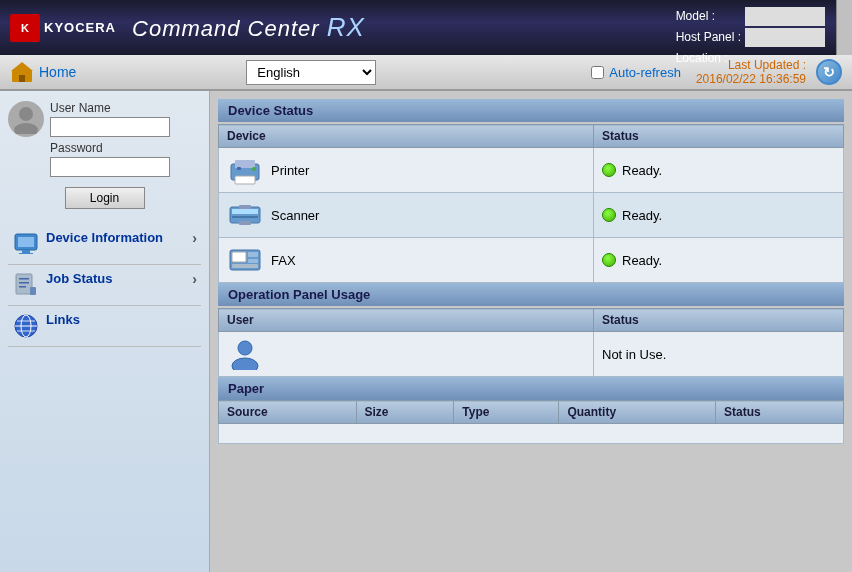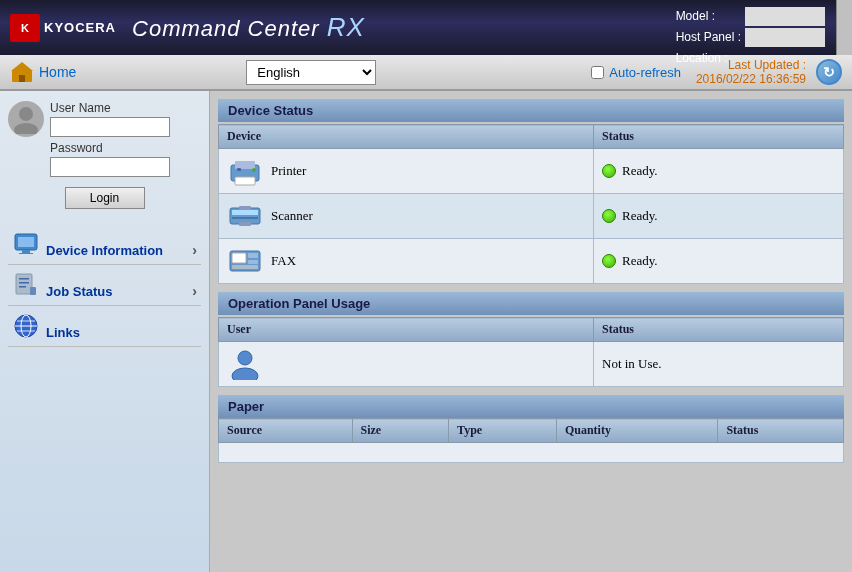--- a/index.html
+++ b/index.html
@@ -152,21 +152,21 @@
       font-size: 20px;
       color: #666;
       margin-bottom: 6px;
     }
     .login-row { display: flex; align-items: flex-start; gap: 6px; }
     .login-fields { flex: 1; }
 
     
     .nav-item {
       display: flex;
-      align-items: flex-end;
+      align-items: flex-start;
       gap: 6px;
       padding: 6px 4px;
       cursor: pointer;
       border-bottom: 1px solid #bbb;
       color: #003399;
       font-size: 13px;
       font-weight: bold;
     }
     .nav-item-icon { width: 28px; height: 28px; flex-shrink: 0; }
     .nav-arrow { margin-left: auto; color: #555; font-size: 14px; }
@@ -186,22 +186,20 @@
       font-weight: bold;
       font-size: 13px;
       padding: 4px 10px;
       margin-bottom: 2px;
     }
 
     
     .status-table {
       width: 100%;
       border-collapse: collapse;
-      margin-bottom: 8px;
-      font-family: Liberation Serif, serif;
     }
     .status-table th {
       background: linear-gradient(180deg, #b8cce0, #90aac8);
       color: #1a1a3a;
       font-size: 12px;
       font-weight: bold;
       padding: 4px 8px;
       text-align: left;
       border: 1px solid #8899aa;
     }

